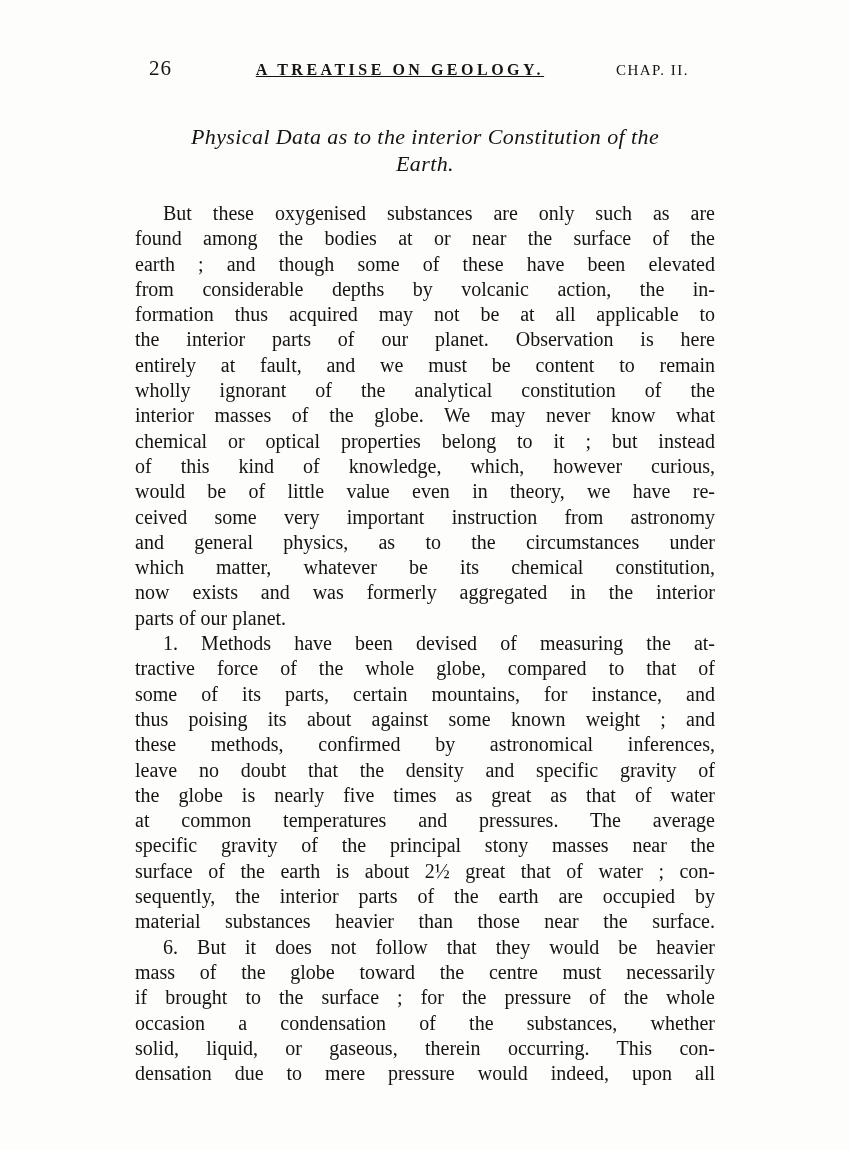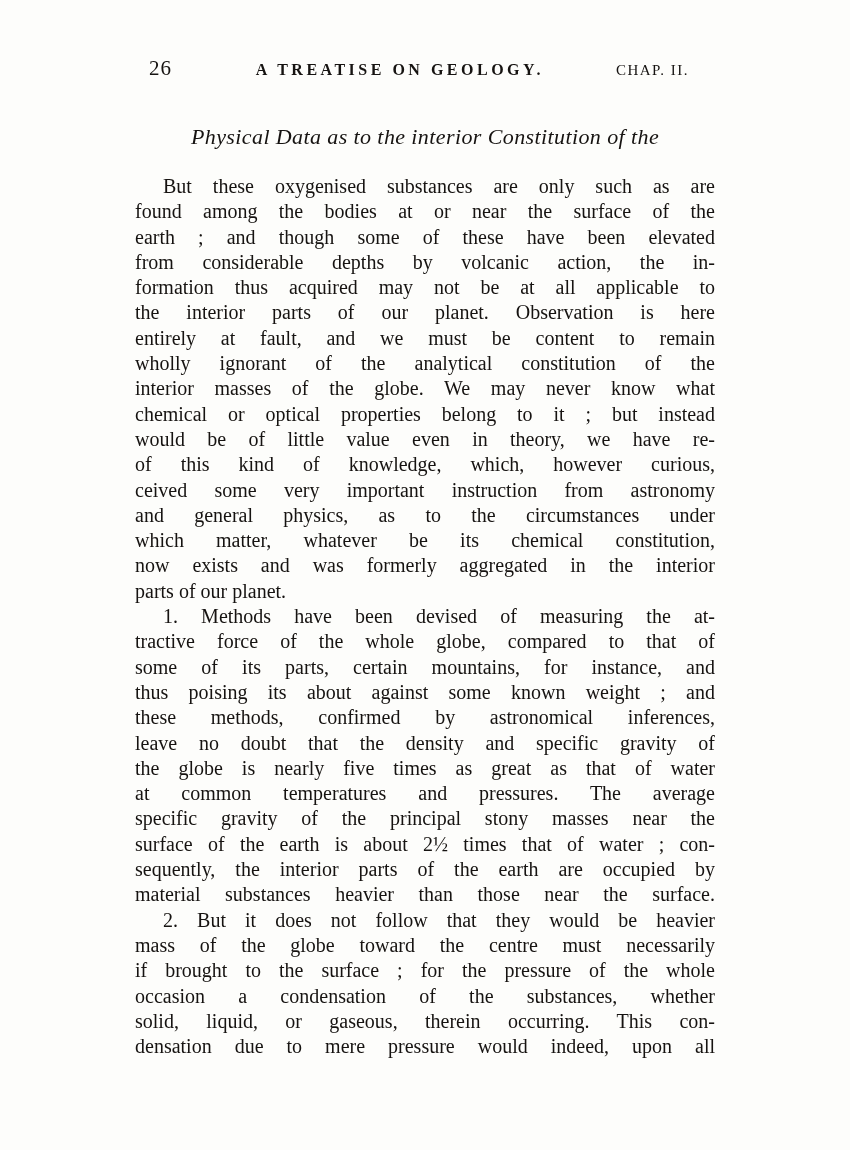--- a/index.html
+++ b/index.html
@@ -30,20 +30,21 @@
   }
   .pagenum {
     font-size: 21px;
     letter-spacing: 1px;
   }
   .runtitle {
     font-size: 16px;
     font-weight: bold;
     letter-spacing: 3.5px;
     transform: translateX(6px);
+    text-decoration: underline;
   }
   .chap {
     font-size: 15px;
     font-weight: normal;
     letter-spacing: 1.5px;
   }
   .section-heading {
     width: 580px;
     margin: 42px auto 0 auto;
     text-align: center;
@@ -77,58 +78,59 @@
 <div class="page">
 
   <div class="page-header">
     <span class="pagenum">26</span>
     <span class="runtitle">A TREATISE ON GEOLOGY.</span>
     <span class="chap">CHAP. II.</span>
   </div>
 
   <div class="section-heading" id="heading">
       <div>Physical Data as to the interior Constitution of the</div>
+      <div>Earth.</div>
     </div>
 
   <div class="body-text" id="bodytext">
       <div class="para">
         <div class="line first">But these oxygenised substances are only such as are</div>
         <div class="line">found among the bodies at or near the surface of the</div>
         <div class="line">earth ; and though some of these have been elevated</div>
         <div class="line">from considerable depths by volcanic action, the in-</div>
         <div class="line">formation thus acquired may not be at all applicable to</div>
         <div class="line">the interior parts of our planet. Observation is here</div>
         <div class="line">entirely at fault, and we must be content to remain</div>
         <div class="line">wholly ignorant of the analytical constitution of the</div>
         <div class="line">interior masses of the globe. We may never know what</div>
         <div class="line">chemical or optical properties belong to it ; but instead</div>
+        <div class="line">of this kind of knowledge, which, however curious,</div>
         <div class="line">would be of little value even in theory, we have re-</div>
-        <div class="line">of this kind of knowledge, which, however curious,</div>
         <div class="line">ceived some very important instruction from astronomy</div>
         <div class="line">and general physics, as to the circumstances under</div>
         <div class="line">which matter, whatever be its chemical constitution,</div>
         <div class="line">now exists and was formerly aggregated in the interior</div>
         <div class="line lastshort">parts of our planet.</div>
       </div>
       <div class="para">
         <div class="line first">1. Methods have been devised of measuring the at-</div>
         <div class="line">tractive force of the whole globe, compared to that of</div>
         <div class="line">some of its parts, certain mountains, for instance, and</div>
         <div class="line">thus poising its about against some known weight ; and</div>
         <div class="line">these methods, confirmed by astronomical inferences,</div>
         <div class="line">leave no doubt that the density and specific gravity of</div>
         <div class="line">the globe is nearly five times as great as that of water</div>
         <div class="line">at common temperatures and pressures. The average</div>
         <div class="line">specific gravity of the principal stony masses near the</div>
-        <div class="line">surface of the earth is about 2½ times that of water ; con-</div>
+        <div class="line">surface of the earth is about 2½ great that of water ; con-</div>
         <div class="line">sequently, the interior parts of the earth are occupied by</div>
         <div class="line">material substances heavier than those near the surface.</div>
       </div>
       <div class="para">
-        <div class="line first">2. But it does not follow that they would be heavier</div>
+        <div class="line first">6. But it does not follow that they would be heavier</div>
         <div class="line">mass of the globe toward the centre must necessarily</div>
         <div class="line">if brought to the surface ; for the pressure of the whole</div>
         <div class="line">occasion a condensation of the substances, whether</div>
         <div class="line">solid, liquid, or gaseous, therein occurring. This con-</div>
         <div class="line">densation due to mere pressure would indeed, upon all</div>
       </div>
     </div>
 
 </div>
 

